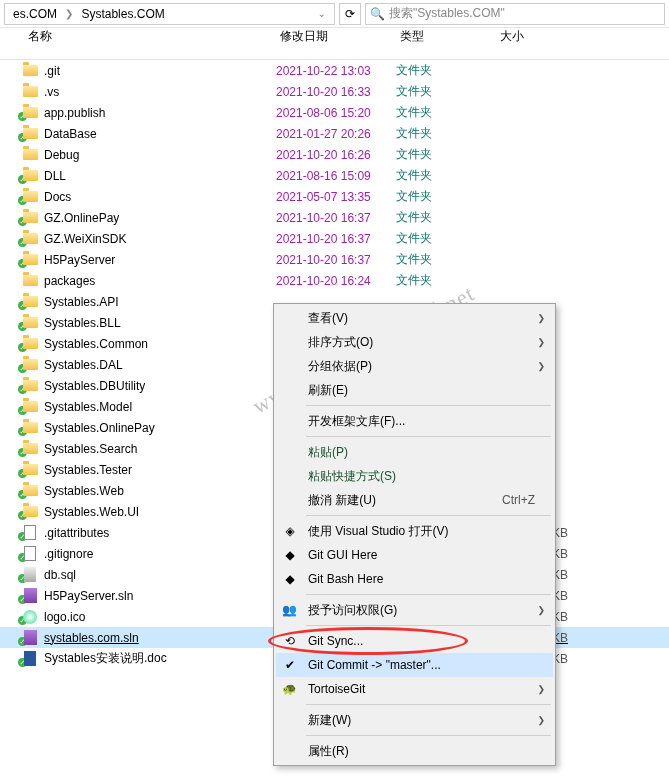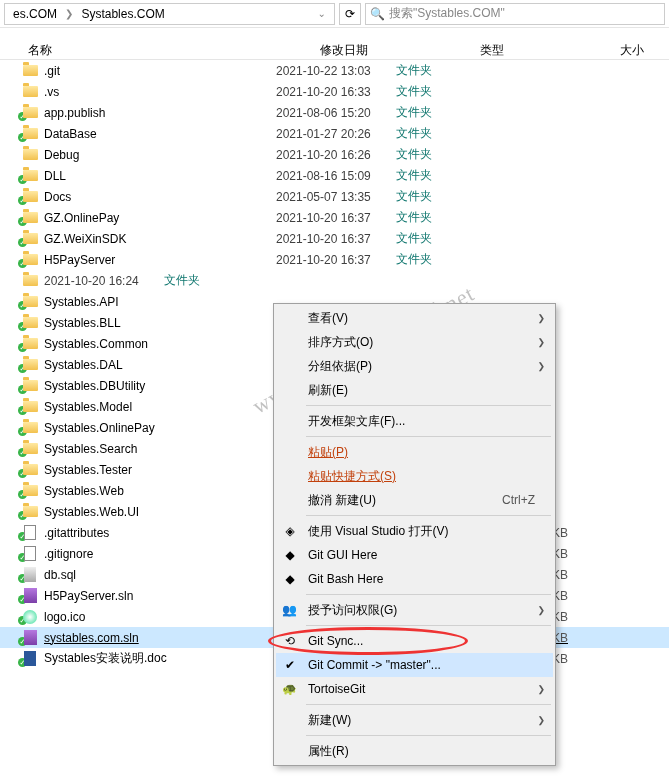--- a/index.html
+++ b/index.html
@@ -6,51 +6,51 @@
 body { background: #fff; width: 669px; height: 776px; overflow: hidden; font-size: 12px; color: #000; position: relative; }
 
 .addr-bar { display: flex; align-items: center; height: 28px; border-bottom: 1px solid #e5e5e5; padding: 0 4px; gap: 4px; }
 .bread { display: flex; align-items: center; flex: 1; height: 22px; border: 1px solid #ccc; padding: 0 4px; background: #fff; justify-content: flex-end; }
 .bread span { padding: 0 4px; }
 .bread .sep { color: #888; font-size: 10px; }
 .refresh { width: 22px; height: 22px; border: 1px solid #ccc; display: flex; align-items: center; justify-content: center; }
 .search { flex: 0 0 300px; height: 22px; border: 1px solid #ccc; display: flex; align-items: center; padding: 0 4px; color: #888; }
 .search .si { margin-right: 4px; }
 
-.hdr { display: flex; height: 32px; align-items: flex-end; border-bottom: 1px solid #e5e5e5; gap: 40px; }
+.hdr { display: flex; height: 32px; align-items: flex-start; border-bottom: 1px solid #e5e5e5; }
 .col-name { width: 280px; padding-left: 28px; }
 .col-date { width: 120px; }
 .col-type { width: 100px; }
 .col-size { flex: 1; text-align: left; }
 
 .file-list { }
 .row { display: flex; align-items: center; height: 21px; padding-left: 22px; position: relative; }
 .row.sel { background: #cce8ff; text-decoration: underline; }
 .ico { width: 16px; height: 16px; margin-right: 6px; position: relative; display: inline-flex; align-items: center; justify-content: center; }
 .fn { width: 232px; }
-.dt { width: 120px; color: #404040; }
+.dt { width: 120px; color: #a21caf; }
 .tp { width: 100px; color: #0f766e; }
 .sz { width: 80px; text-align: right; color: #555; padding-right: 8px; }
 
 .folder { background: linear-gradient(#ffe9a2,#f2c14e); border-radius: 1px; width: 15px; height: 11px; position: relative; }
 .folder::before { content:""; position:absolute; top:-3px; left:0; width:6px; height:3px; background:#f2c14e; border-radius:1px 1px 0 0; }
 .file-ico { background: #fff; border: 1px solid #888; width: 12px; height: 15px; }
 .sln-ico { background: linear-gradient(#b678e0,#7b3fa8); width: 13px; height: 15px; }
 .doc-ico { background: #2b579a; width: 12px; height: 15px; }
 .ico-ico { background: radial-gradient(#fff,#3d9); border-radius: 50%; width: 14px; height: 14px; }
 .sql-ico { background: linear-gradient(#eee,#aaa); width: 12px; height: 15px; }
 
 .badge { position: absolute; width: 9px; height: 9px; border-radius: 50%; background: #39b54a; left: 18px; top: 10px; display: flex; align-items: center; justify-content: center; }
 .badge::after { content: "✓"; font-size: 7px; color: #fff; line-height: 1; }
 
 .ctx { position: absolute; left: 273px; top: 303px; width: 283px; background: #f0f0f0; border: 1px solid #a0a0a0; box-shadow: 3px 3px 6px rgba(0,0,0,.25); padding: 2px; }
 .mi { display: flex; align-items: center; height: 24px; padding-left: 32px; padding-right: 18px; position: relative; }
 .mi.sub::after { content:"❯"; position:absolute; right:8px; font-size:9px; color:#555; }
 .mi .sc { margin-left: auto; color: #555; }
-.mi.dis { color: #c2410c; text-decoration: underline; }
+.mi.dis { color: #14532d; }
 .mi .mico { position:absolute; left:6px; width:16px; height:16px; display:flex; align-items:center; justify-content:center; font-size:12px; }
 .msep { height: 1px; background: #d0d0d0; margin: 3px 2px 3px 30px; }
 
 .ellipse { position: absolute; border: 3px solid #e33; border-radius: 50%; pointer-events: none; }
 .el1 { left: 268px; top: 627px; width: 200px; height: 28px; }
 
 .wm { position: absolute; left: 240px; top: 335px; transform: rotate(-28deg); font-size: 22px; color: rgba(120,120,120,.45); font-family: serif; pointer-events: none; letter-spacing: 1px; }
 </style>
 </head>
 <body>
@@ -173,20 +173,21 @@
       </span>
       <span class="fn">H5PayServer</span>
       <span class="dt">2021-10-20 16:37</span>
       <span class="tp">文件夹</span>
       <span class="sz"></span>
     </div>
     <div class="row">
       <span class="ico">
         <span class="folder"></span>
       </span>
+      <span class="fn">packages</span>
       <span class="dt">2021-10-20 16:24</span>
       <span class="tp">文件夹</span>
       <span class="sz"></span>
     </div>
     <div class="row">
       <span class="badge"></span>
       <span class="ico">
         <span class="folder"></span>
       </span>
       <span class="fn">Systables.API</span>

